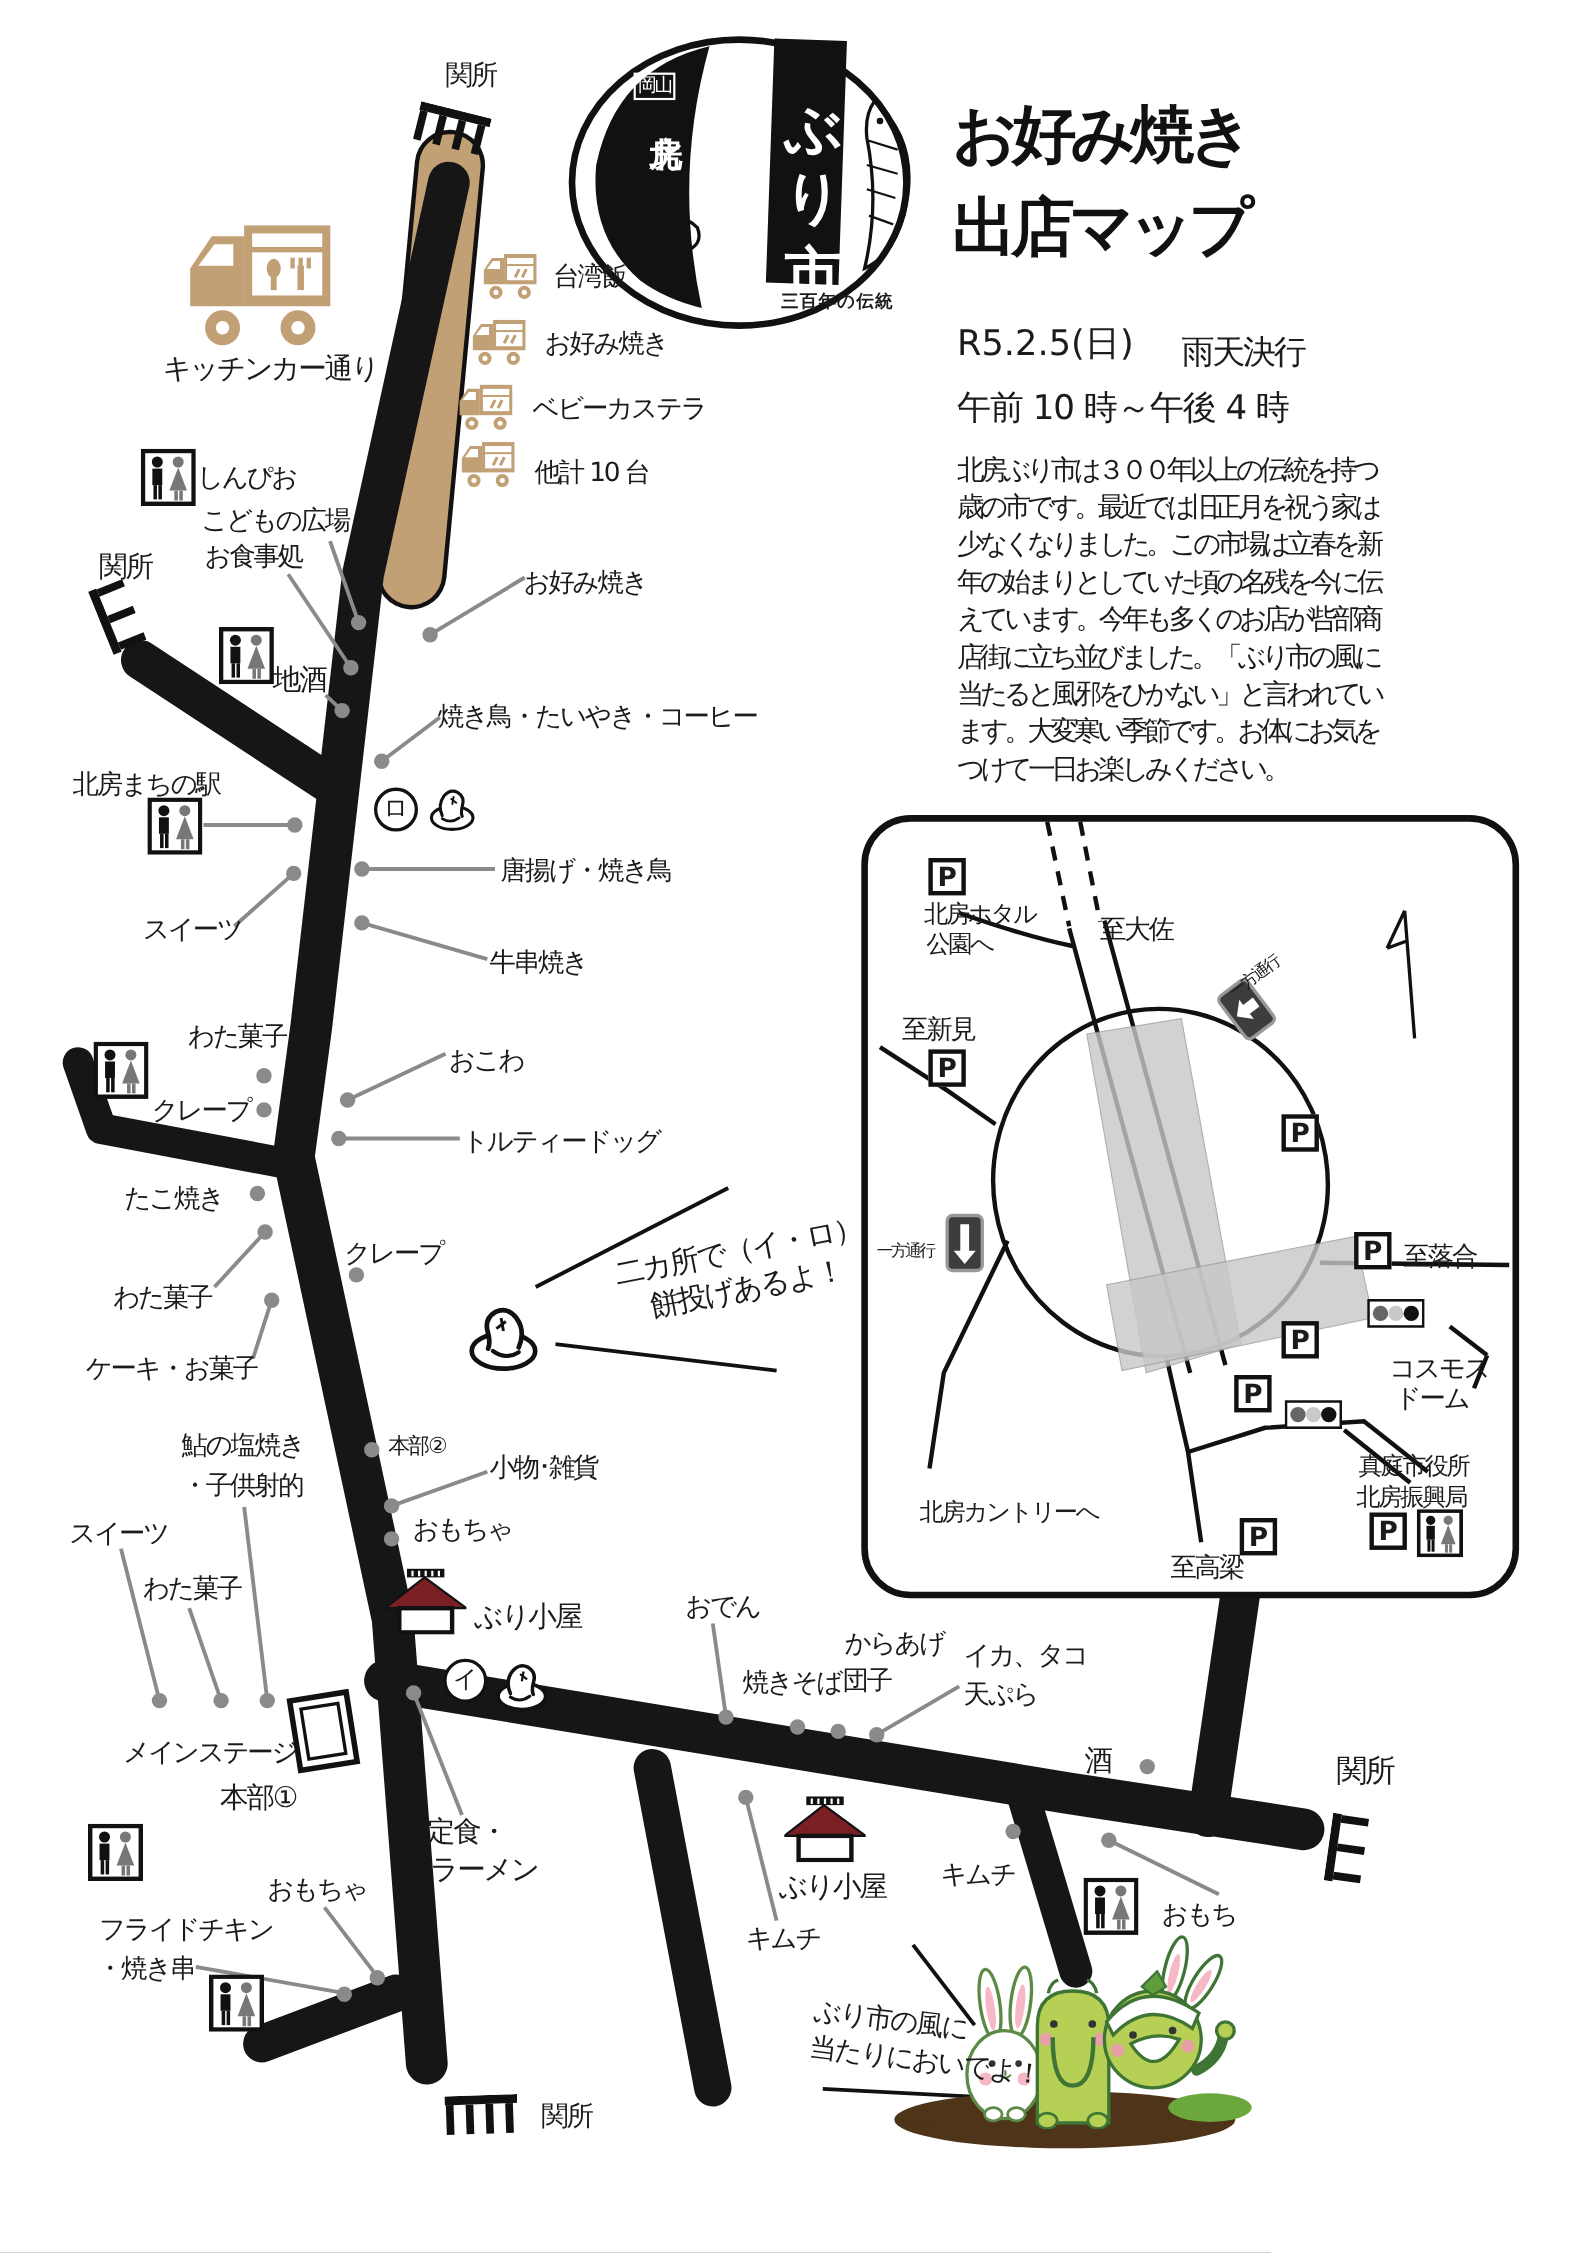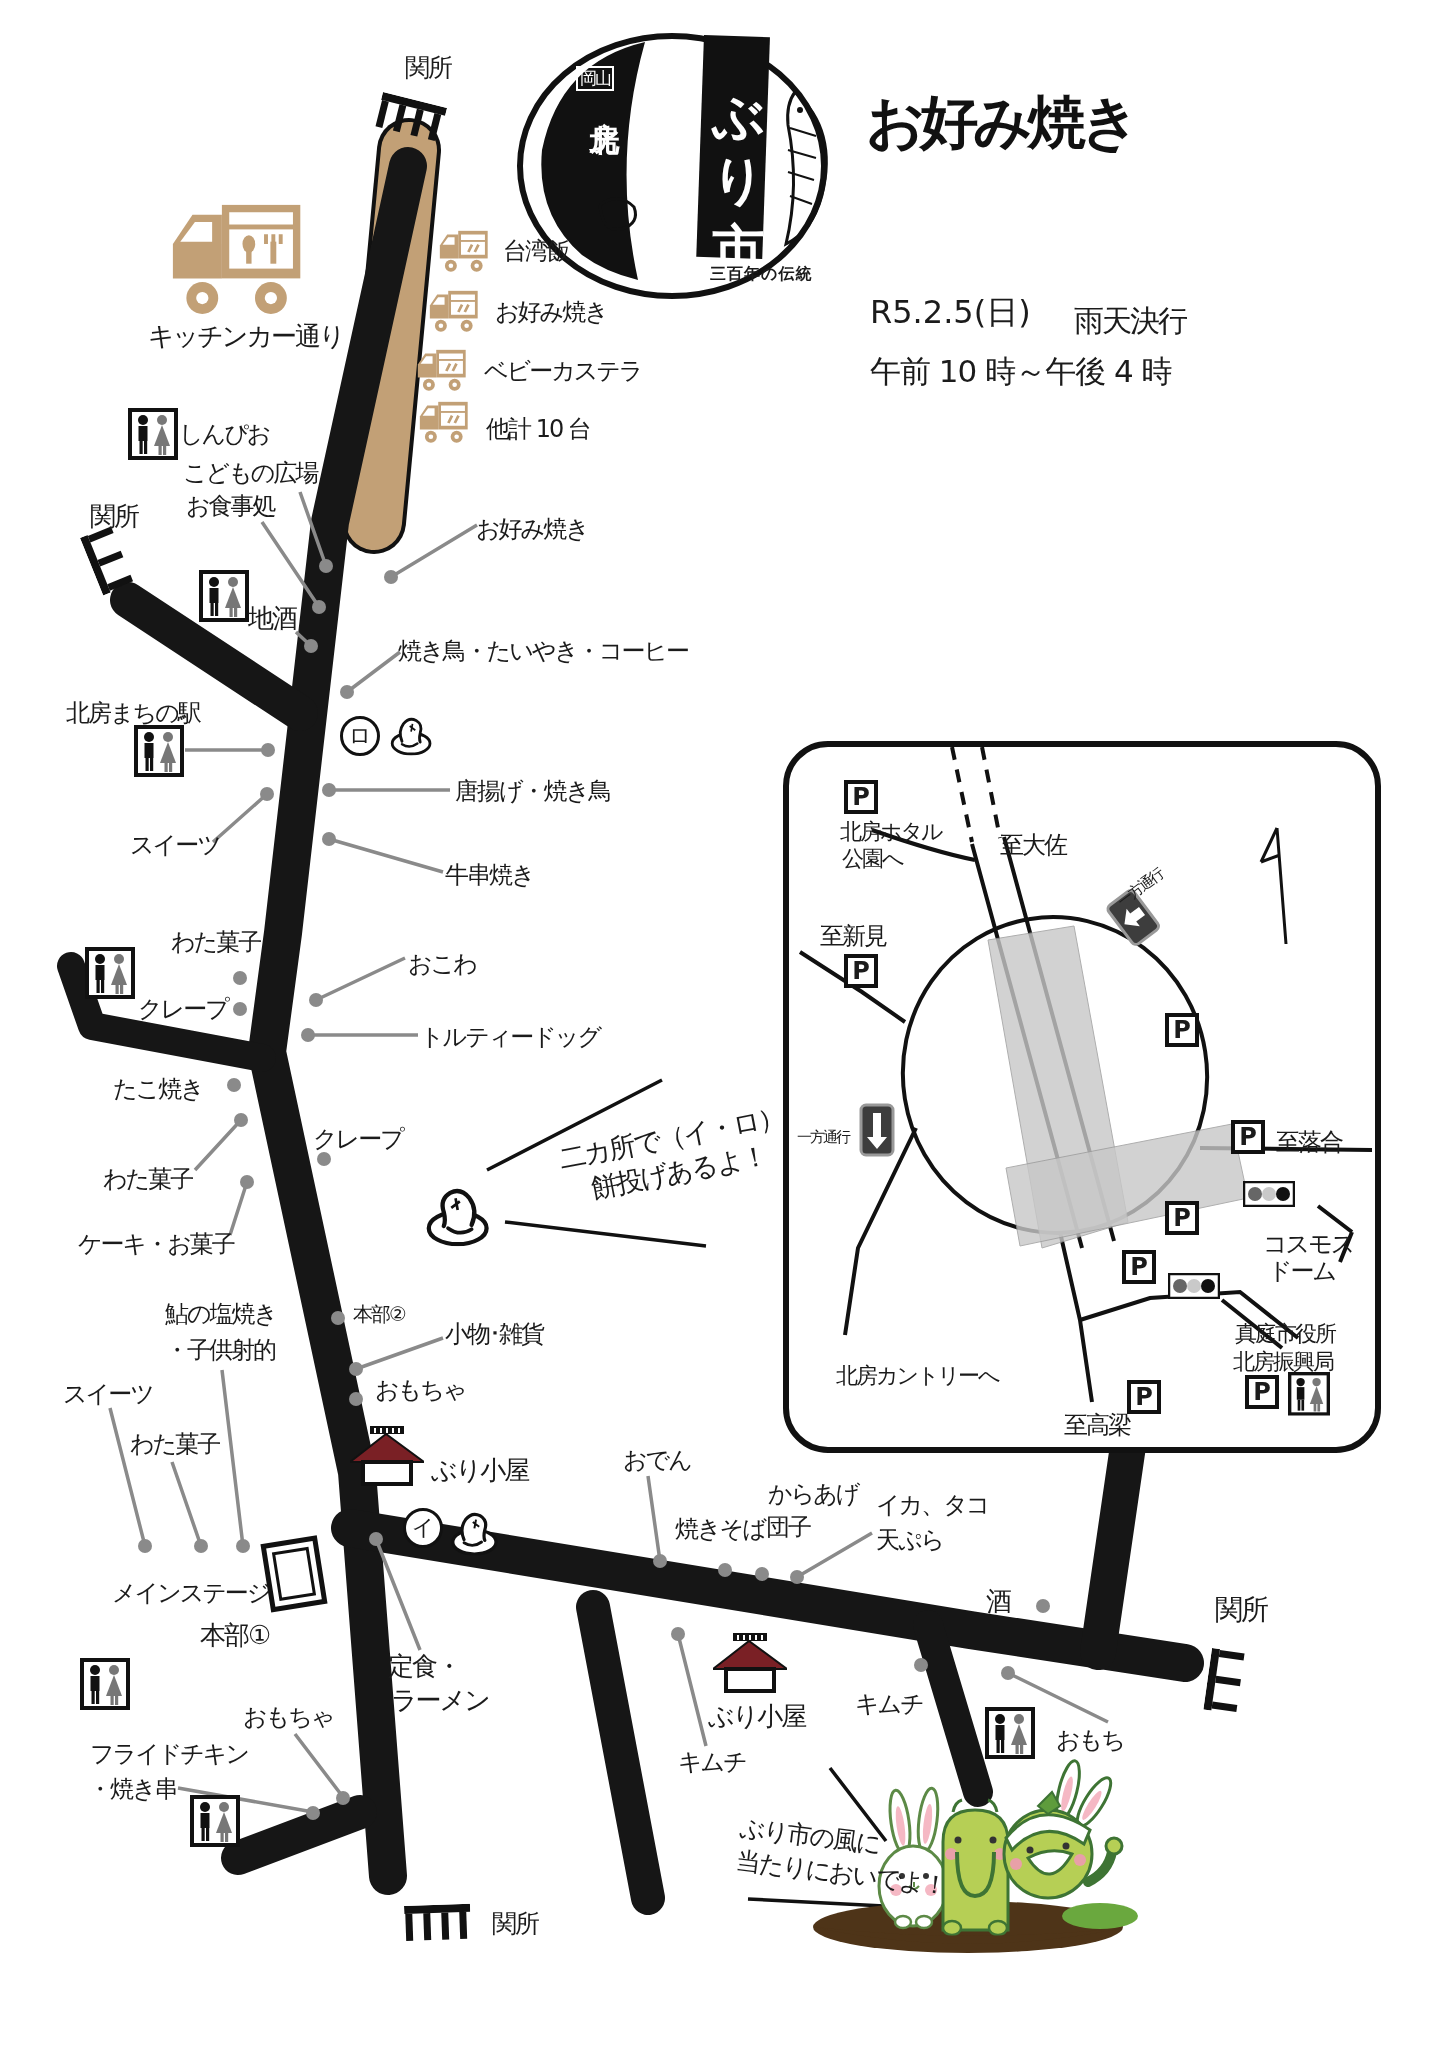--- a/index.html
+++ b/index.html
@@ -280,23 +280,25 @@
     <path d="M813 1927 Q968 1960 1123 1928 Q968 1944 813 1927 Z" fill="#4e3418"></path>
   </g>
 </svg>
 
 <div class="lbl" style="left:576px;top:66px;color:#fff;font-size:17px;border:2px solid #fff;padding:0 2px;">岡山</div>
 <div class="lbl vert" style="left:586px;top:100px;color:#fff;font-size:30px;font-weight:bold;">北房</div>
 <div class="lbl vert" style="left:706px;top:62px;color:#fff;font-size:52px;font-weight:bold;">ぶり市</div>
 <div class="lbl" style="left:710px;top:264px;font-size:16px;font-weight:bold;letter-spacing:1px;">三百年の伝統</div>
 
 <div class="ttl" style="left:866px;top:84px;">お好み焼き</div>
+<div class="ttl" style="left:866px;top:168px;">出店マップ</div>
 <div class="lbl" style="left:870px;top:292px;font-size:32px;letter-spacing:0;">R5.2.5(日)</div>
 <div class="lbl" style="left:1074px;top:302px;font-size:30px;">雨天決行</div>
 <div class="lbl" style="left:870px;top:352px;font-size:31px;letter-spacing:-1px;">午前 10 時～午後 4 時</div>
+<div class="intro">北房ぶり市は３００年以上の伝統を持つ歳の市です。最近では旧正月を祝う家は少なくなりました。この市場は立春を新年の始まりとしていた頃の名残を今に伝えています。今年も多くのお店が呰部商店街に立ち並びました。「ぶり市の風に当たると風邪をひかない」と言われています。大変寒い季節です。お体にお気をつけて一日お楽しみください。</div>
 
 <div class="lbl" style="left:405px;top:52px;font-size:25px;">関所</div>
 <div class="lbl" style="left:90px;top:500px;font-size:26px;">関所</div>
 <div class="lbl" style="left:1215px;top:1592px;font-size:28px;">関所</div>
 <div class="lbl" style="left:492px;top:1908px;font-size:25px;">関所</div>
 
 <div class="lbl" style="left:148px;top:320px;font-size:26px;">キッチンカー通り</div>
 <div class="lbl" style="left:503px;top:236px;">台湾飯</div>
 <div class="lbl" style="left:495px;top:297px;">お好み焼き</div>
 <div class="lbl" style="left:484px;top:356px;">ベビーカステラ</div>

